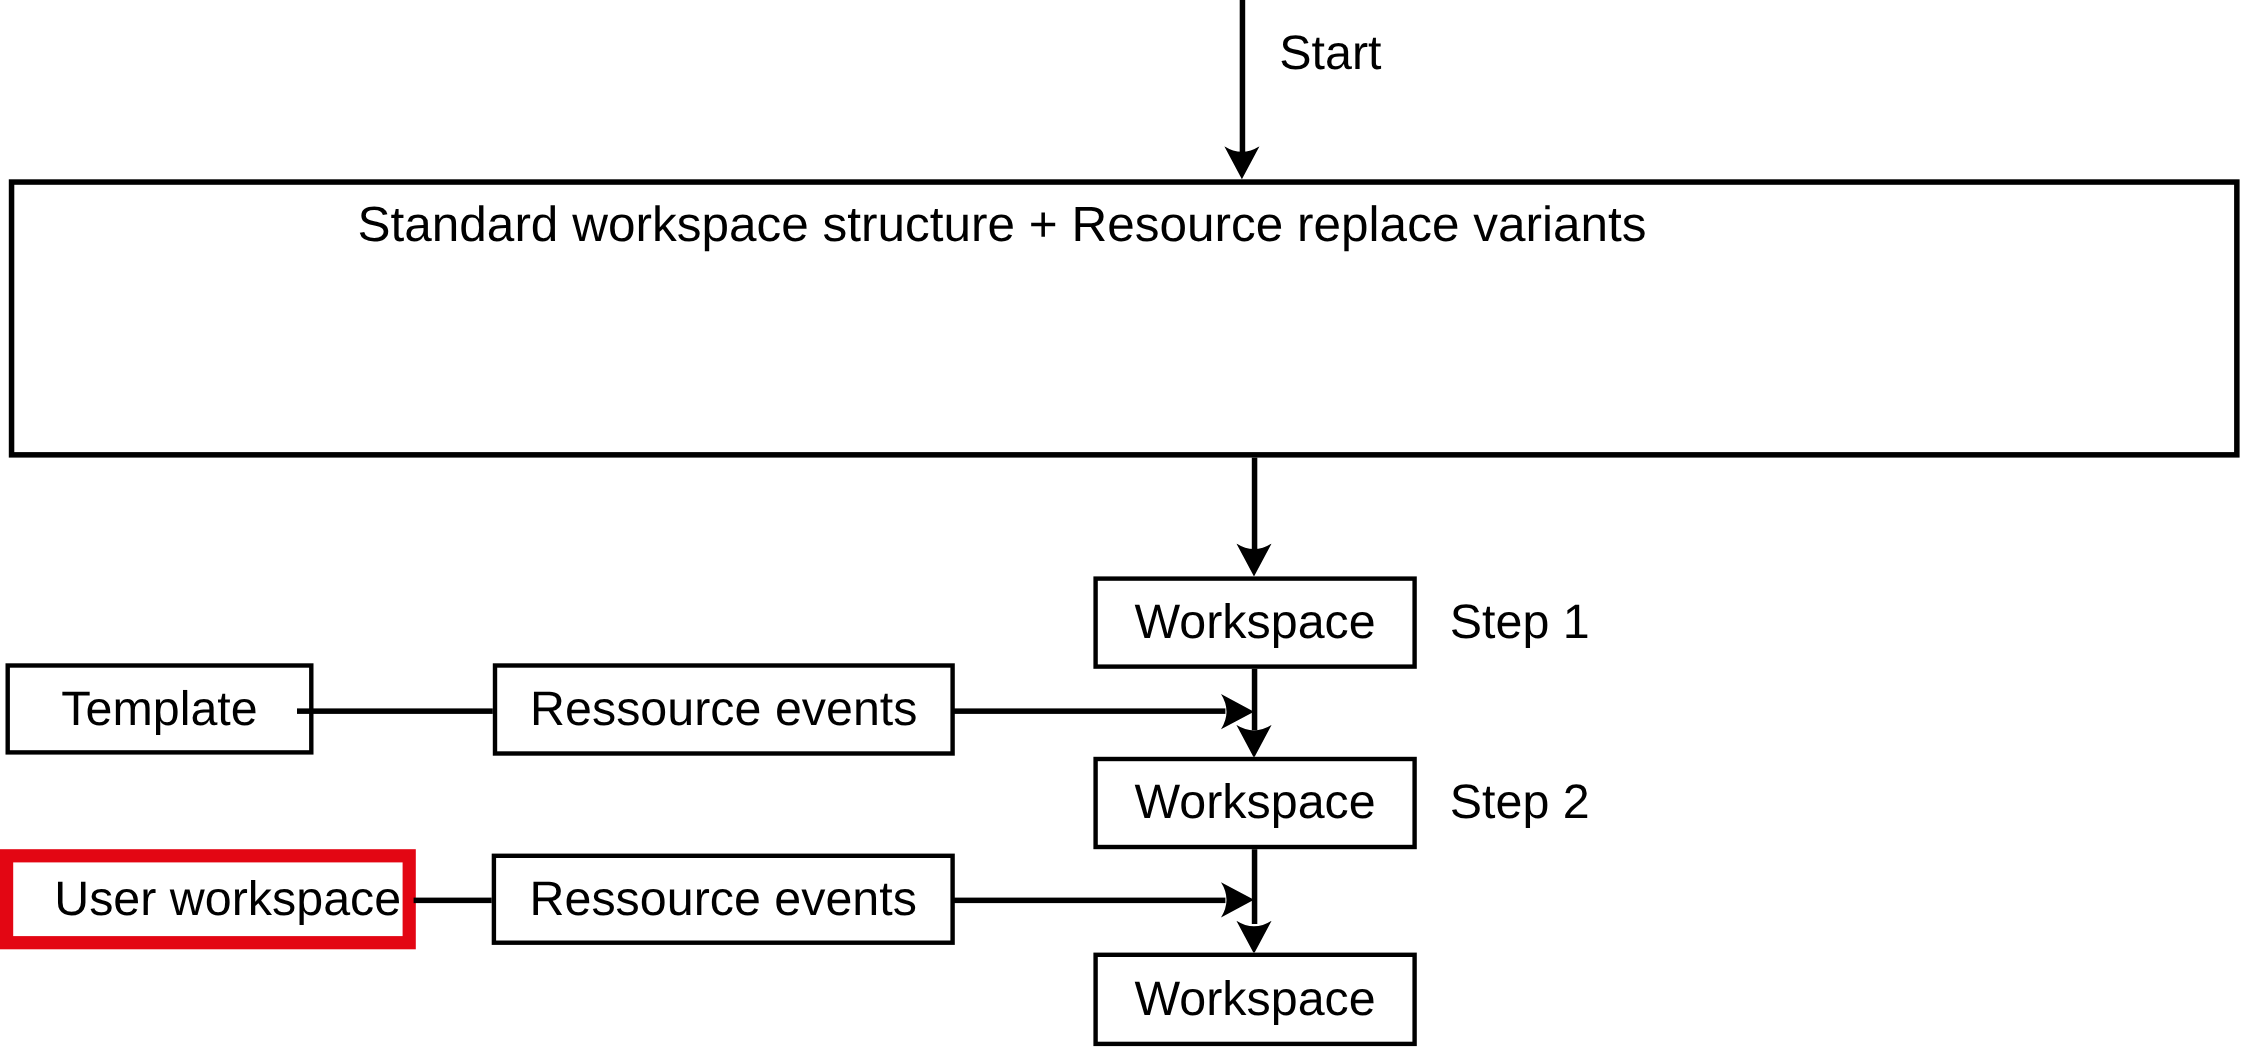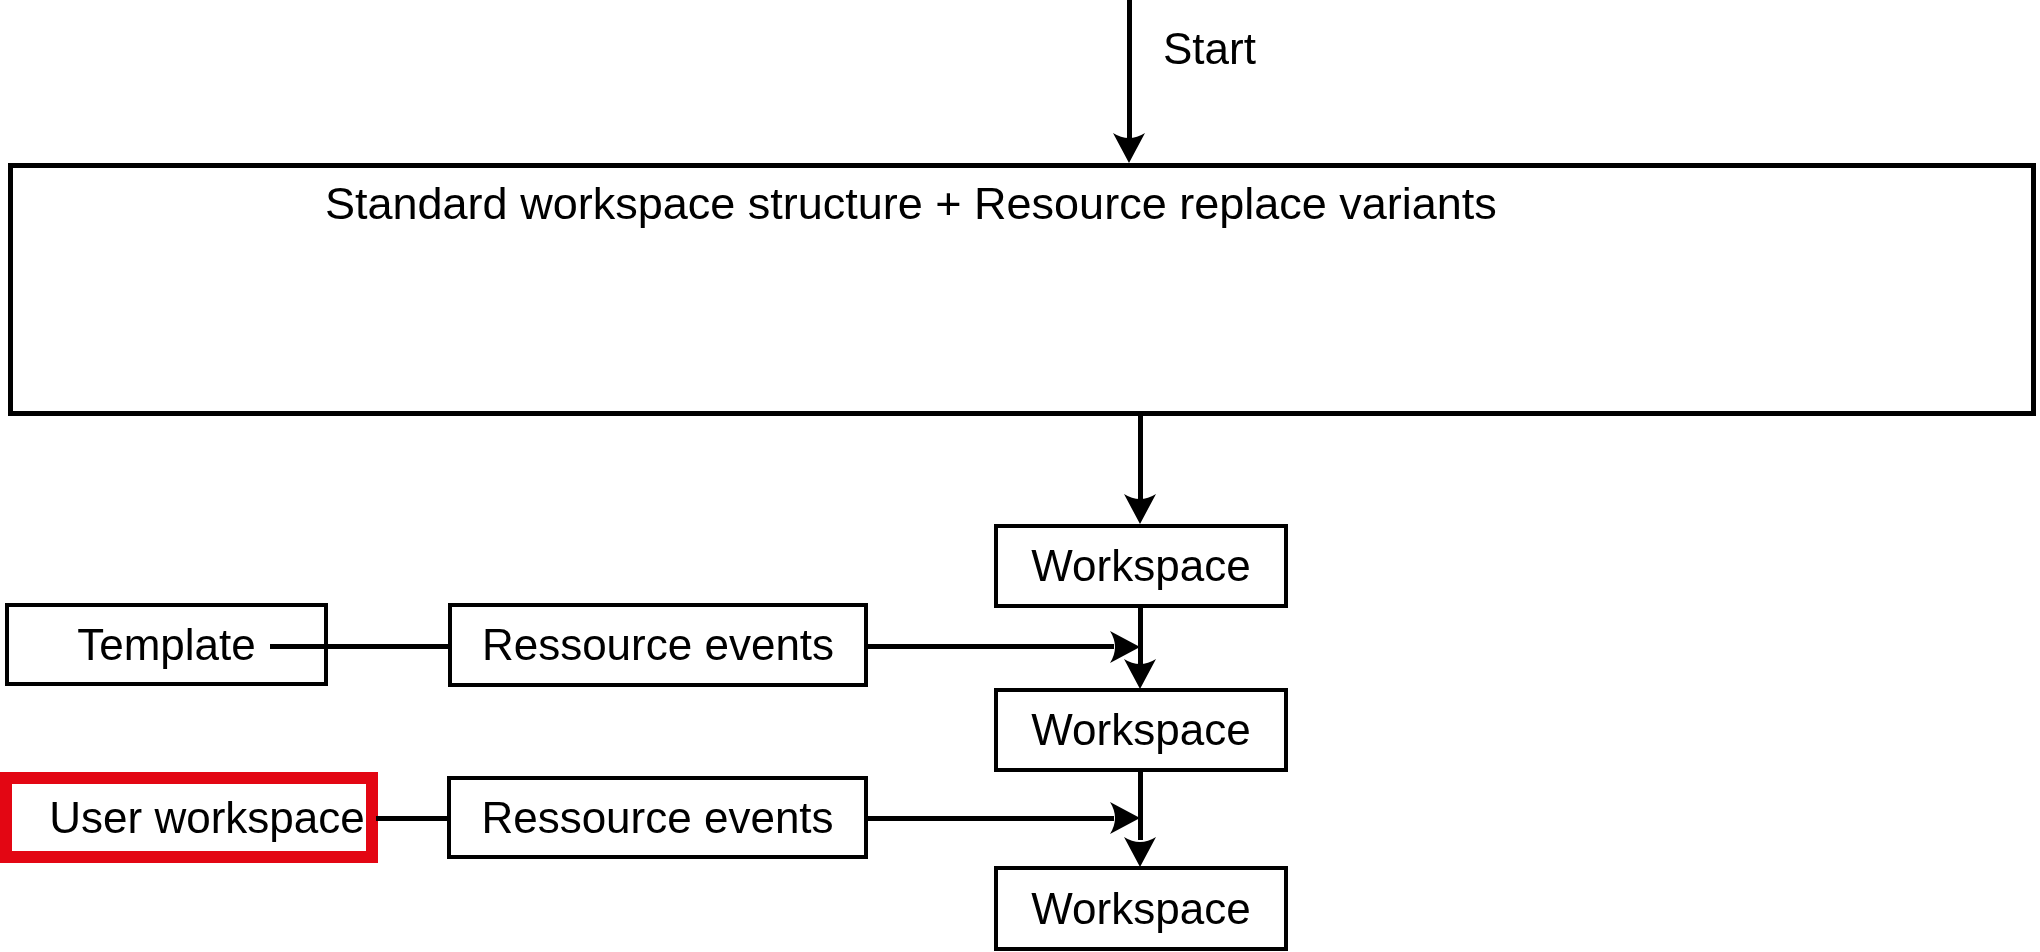--- a/index.html
+++ b/index.html
@@ -76,41 +76,43 @@
   </div>
 
   <div class="vline" style="left:1138px; top:416px; height:84px"></div>
   <svg class="ah" style="left:1123px; top:494px" width="34" height="30" viewBox="0 0 34 30">
     <path d="M1 0 Q17 10 33 0 L17 30 Z"></path>
   </svg>
 
   <div class="box" style="left:994px; top:524px; width:294px; height:84px">
     <span>Workspace</span>
   </div>
+  <div class="side-label" style="top:524px">Step 1</div>
 
   <div class="vline" style="left:1138px; top:608px; height:56px"></div>
   <svg class="ah" style="left:1123px; top:659px" width="34" height="30" viewBox="0 0 34 30">
     <path d="M1 0 Q17 10 33 0 L17 30 Z"></path>
   </svg>
 
-  <div class="box" style="left:5px; top:603px; width:323px; height:83px">
+  <div class="box" style="left:5px; top:603px; width:280px; height:83px">
     <span>Template</span>
   </div>
   <div class="hline" style="left:270px; top:644px; width:180px"></div>
   <div class="box" style="left:448px; top:603px; width:420px; height:84px">
     <span>Ressource events</span>
   </div>
   <div class="hline" style="left:866px; top:644px; width:248px"></div>
   <svg class="ah" style="left:1110px; top:630px" width="30" height="34" viewBox="0 0 30 34">
     <path d="M0 1 Q10 17 0 33 L30 17 Z"></path>
   </svg>
 
   <div class="box" style="left:994px; top:688px; width:294px; height:84px">
     <span>Workspace</span>
   </div>
+  <div class="side-label" style="top:688px">Step 2</div>
 
   <div class="vline" style="left:1138px; top:772px; height:68px"></div>
   <svg class="ah" style="left:1123px; top:837px" width="34" height="30" viewBox="0 0 34 30">
     <path d="M1 0 Q17 10 33 0 L17 30 Z"></path>
   </svg>
 
   <div class="box highlight" style="left:0px; top:772px; width:378px; height:91px">
     <span>User workspace</span>
   </div>
   <div class="hline" style="left:376px; top:816px; width:73px"></div>

